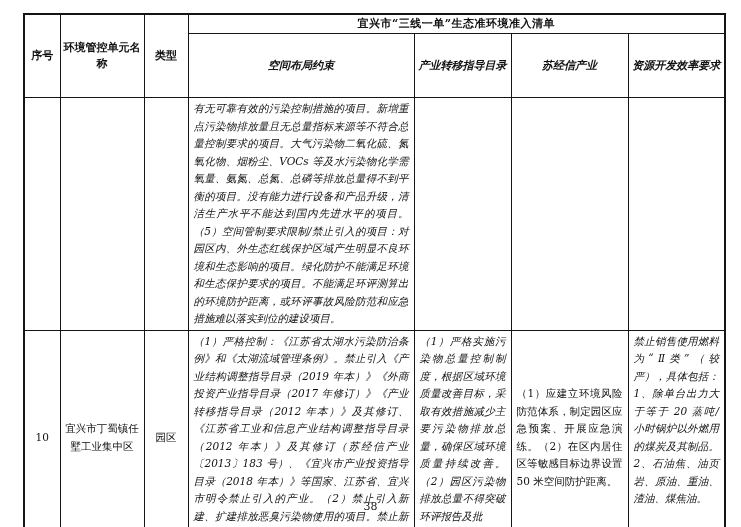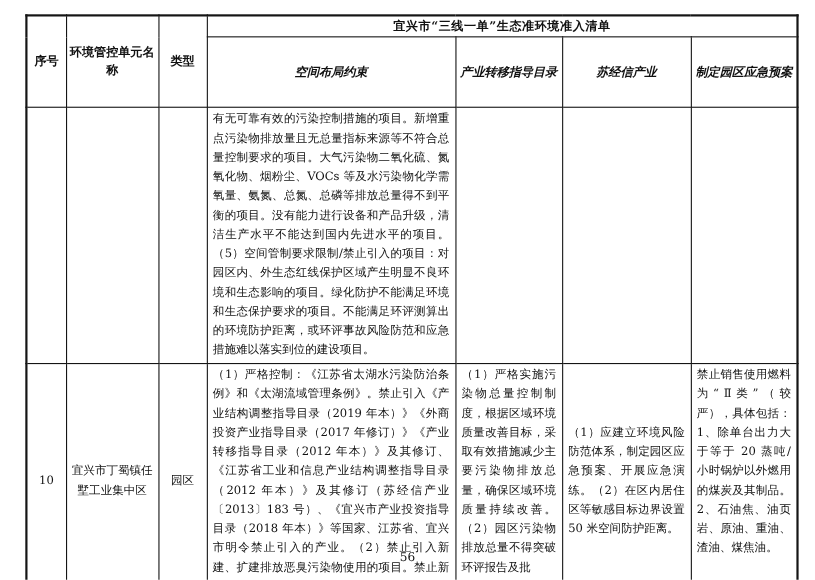--- a/index.html
+++ b/index.html
@@ -41,21 +41,21 @@
   }
   th.hdr-tall { height: 64px; font-style: italic; }
   th.res-hdr { line-height: 26px; }
   td.c-center { text-align: center; padding: 2px 4px; }
   td.c-just {
     text-align: justify;
     text-align-last: left;
     vertical-align: middle;
     padding: 2px 5px;
   }
-  td.top { vertical-align: top; }
+  td.top { vertical-align: top; font-style: italic; }
   tr.body-row-1 { height: 200px; }
   tr.body-row-2 { height: 193px; }
   .page-number {
     position: absolute;
     left: 0; right: 0;
     top: 500px;
     text-align: center;
     font-size: 11px;
     font-family: "DejaVu Serif", serif;
   }
@@ -77,21 +77,21 @@
     <tr>
       <th rowspan="2">序号</th>
       <th rowspan="2">环境管控单元名称</th>
       <th rowspan="2">类型</th>
       <th colspan="4" class="tbl-title">宜兴市“三线一单”生态准环境准入清单</th>
     </tr>
     <tr>
       <th class="hdr-tall">空间布局约束</th>
       <th class="hdr-tall">产业转移指导目录</th>
       <th class="hdr-tall">苏经信产业</th>
-      <th class="hdr-tall res-hdr">制定园区应急预案</th>
+      <th class="hdr-tall res-hdr">资源开发效率要求</th>
     </tr>
   </thead>
   <tbody>
     <tr class="body-row-1">
       <td class="c-center"></td>
       <td class="c-center"></td>
       <td class="c-center"></td>
       <td class="c-just top">有无可靠有效的污染控制措施的项目。新增重点污染物排放量且无总量指标来源等不符合总量控制要求的项目。大气污染物二氧化硫、氮氧化物、烟粉尘、VOCs 等及水污染物化学需氧量、氨氮、总氮、总磷等排放总量得不到平衡的项目。没有能力进行设备和产品升级，清洁生产水平不能达到国内先进水平的项目。（5）空间管制要求限制/禁止引入的项目：对园区内、外生态红线保护区域产生明显不良环境和生态影响的项目。绿化防护不能满足环境和生态保护要求的项目。不能满足环评测算出的环境防护距离，或环评事故风险防范和应急措施难以落实到位的建设项目。</td>
       <td class="c-just"></td>
       <td class="c-just"></td>
@@ -102,13 +102,13 @@
       <td class="c-center">宜兴市丁蜀镇任墅工业集中区</td>
       <td class="c-center">园区</td>
       <td class="c-just top">（1）严格控制：《江苏省太湖水污染防治条例》和《太湖流域管理条例》。禁止引入《产业结构调整指导目录（2019 年本）》《外商投资产业指导目录（2017 年修订）》《产业转移指导目录（2012 年本）》及其修订、《江苏省工业和信息产业结构调整指导目录（2012 年本）》及其修订（苏经信产业〔2013〕183 号）、《宜兴市产业投资指导目录（2018 年本）》等国家、江苏省、宜兴市明令禁止引入的产业。（2）禁止引入新建、扩建排放恶臭污染物使用的项目。禁止新建、改建、扩建化学制浆造纸、</td>
       <td class="c-just top">（1）严格实施污染物总量控制制度，根据区域环境质量改善目标，采取有效措施减少主要污染物排放总量，确保区域环境质量持续改善。（2）园区污染物排放总量不得突破环评报告及批</td>
       <td class="c-just">（1）应建立环境风险防范体系，制定园区应急预案、开展应急演练。（2）在区内居住区等敏感目标边界设置 50 米空间防护距离。</td>
       <td class="c-just top">禁止销售使用燃料为“Ⅱ类”（较严），具体包括：1、除单台出力大于等于 20 蒸吨/小时锅炉以外燃用的煤炭及其制品。2、石油焦、油页岩、原油、重油、渣油、煤焦油。</td>
     </tr>
   </tbody>
 </table>
 
-<div class="page-number">56</div>
+<div class="page-number">38</div>
 
 </body></html>

